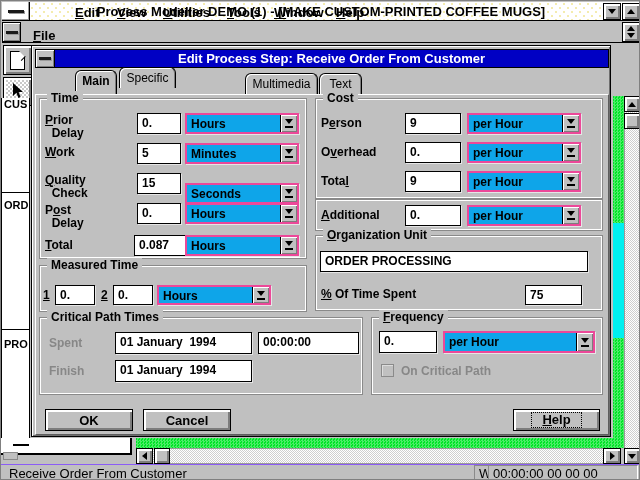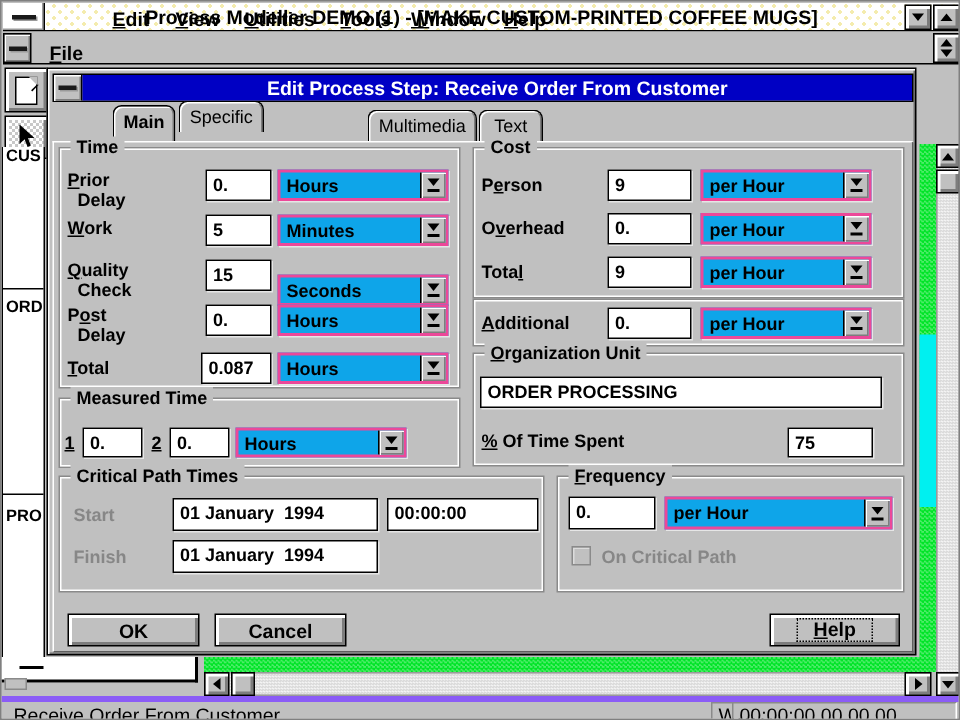--- a/index.html
+++ b/index.html
@@ -98,21 +98,21 @@
   .combo-txt { flex:1; font-weight:bold; font-size:12px; padding:2px 4px; white-space:pre; overflow:hidden; }
   .combo-drop { width:17px; background:var(--c-bg); border-left:1px solid #000;
                 box-shadow: inset 1px 1px 0 #fff, inset -1px -1px 0 #7d7d7d;
                 display:flex; flex-direction:column; align-items:center; justify-content:center; }
   .pbtn { position:absolute; font-weight:bold; font-size:13px; color:#000; display:flex; align-items:center; justify-content:center; }
   .focus-inner { border:1px dotted #000; padding:0 10px; line-height:14px; }
   .cb { position:absolute; width:13px; height:13px; background:var(--c-bg); border:1px solid #8a8a8a; box-shadow: inset 1px 1px 0 #dcdcdc; }
 
   
   .statusbar { position:absolute; left:0; top:463px; width:640px; height:17px; background:var(--c-bg);
-               border-top:4px solid #8b5cf6; font-size:13px; color:#000; }
+               border-top:1px solid #8b5cf6; font-size:13px; color:#000; }
   .status-msg { position:absolute; left:8px; top:1px; }
   .status-box { position:absolute; top:0px; height:16px; background:var(--c-bg);
                 border:1px solid; border-color:#8a8a8a #fff #fff #8a8a8a; padding:0 4px; font-size:13px; white-space:pre; }
   u { text-underline-offset:1px; }
 </style>
 </head>
 <body>
 
 <div class="screen">
 
@@ -246,21 +246,21 @@
   <div class="fld" style="left:136px; top:202px; width:44px; height:21px; z-index:8;">0.</div>
   <div class="combo" style="left:184px; top:202px; width:114px; height:21px; z-index:8;">
     <span class="combo-txt">Hours</span>
     <span class="combo-drop">
         <span class="tri-dn"></span>
         <span class="drop-bar"></span>
       </span>
   </div>
 
   <div class="lbl" style="left:44px; top:238px; z-index:8;"><u>T</u>otal</div>
-  <div class="fld" style="left:133px; top:234px; width:47px; height:21px; z-index:8;">0.087</div>
+  <div class="fld" style="left:133px; top:234px; width:64px; height:21px; z-index:8;">0.087</div>
   <div class="combo" style="left:184px; top:234px; width:114px; height:21px; z-index:8;">
     <span class="combo-txt">Hours</span>
     <span class="combo-drop">
         <span class="tri-dn"></span>
         <span class="drop-bar"></span>
       </span>
   </div>
 
   <div class="grp" style="left:38px; top:264px; width:268px; height:47px; z-index:7;">
     <span class="grp-label">Measured Time</span>
@@ -322,21 +322,21 @@
   <div class="grp" style="left:314px; top:234px; width:288px; height:76px; z-index:7;">
     <span class="grp-label"><u>O</u>rganization Unit</span>
   </div>
   <div class="fld" style="left:319px; top:250px; width:268px; height:21px; z-index:8;">ORDER PROCESSING</div>
   <div class="lbl" style="left:320px; top:287px; z-index:8;"><u>%</u> Of Time Spent</div>
   <div class="fld" style="left:524px; top:284px; width:57px; height:20px; z-index:8;">75</div>
 
   <div class="grp" style="left:38px; top:316px; width:324px; height:78px; z-index:7;">
     <span class="grp-label">Critical Path Times</span>
   </div>
-  <div class="lbl gray" style="left:48px; top:336px; z-index:8;">Start</div>
+  <div class="lbl gray" style="left:48px; top:336px; z-index:8;">Spent</div>
   <div class="fld" style="left:114px; top:331px; width:137px; height:22px; z-index:8;">01 January  1994</div>
   <div class="fld" style="left:257px; top:331px; width:101px; height:22px; z-index:8;">00:00:00</div>
   <div class="lbl gray" style="left:48px; top:364px; z-index:8;">Finish</div>
   <div class="fld" style="left:114px; top:359px; width:137px; height:22px; z-index:8;">01 January  1994</div>
 
   <div class="grp" style="left:370px; top:316px; width:232px; height:78px; z-index:7;padding-left:35px;">
     <span class="grp-label"><u>F</u>requency</span>
   </div>
   <div class="fld" style="left:378px; top:330px; width:58px; height:22px; z-index:8;">0.</div>
   <div class="combo" style="left:442px; top:330px; width:152px; height:22px; z-index:8;">

